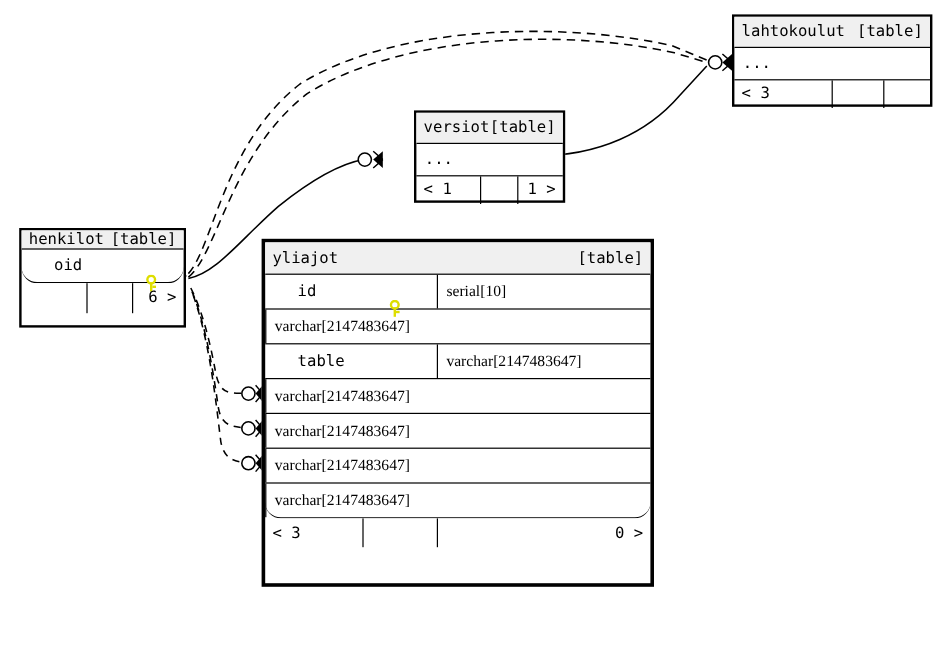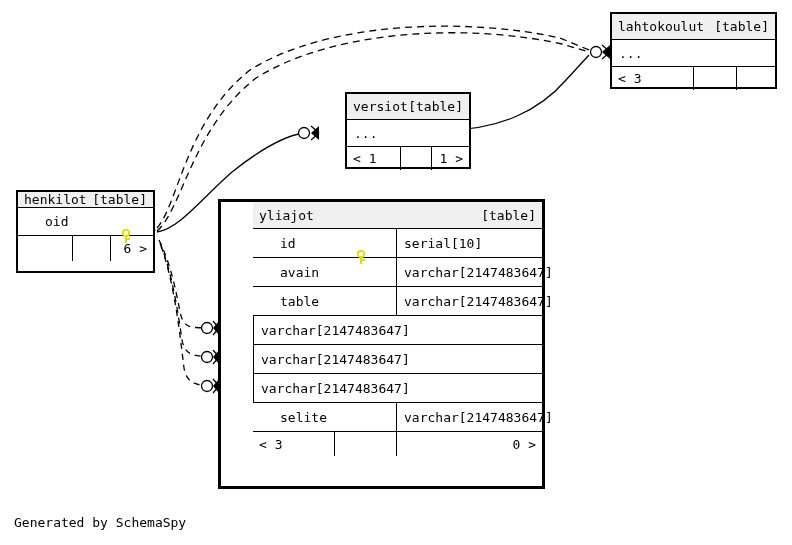--- a/index.html
+++ b/index.html
@@ -24,21 +24,21 @@
     pointer-events: none;
   }
 
   
   .node {
     position: absolute;
     background: #ffffff;
     box-sizing: border-box;
     border: 2px solid #000000;
   }
-  .node.thick { border-width: 3px; padding-left: 32px; }
+  .node.thick { border-width: 3px; }
 
   .node-header {
     background: #f0f0f0;
     border-bottom: 1px solid #000000;
     box-sizing: border-box;
     display: flex;
     align-items: center;
     justify-content: space-between;
     font-size: 13px;
     line-height: 1;
@@ -54,21 +54,21 @@
 
   .row {
     display: flex;
     align-items: stretch;
     border-bottom: 1px solid #000000;
     box-sizing: border-box;
     height: 29px;
     font-size: 13px;
     color: #000000;
   }
-  .row:last-child { border-bottom: 1px solid #000000; }
+  .row:last-child { border-bottom: 1px solid #000000; border-radius: 13px; }
 
   .cell-name {
     display: flex;
     align-items: center;
     padding-left: 7px;
     box-sizing: border-box;
     white-space: pre;
   }
   .cell-type {
     display: flex;
@@ -121,21 +121,21 @@
 
   
   #node-yliajot      { left: 218px; top: 199px; width: 327px; height: 290px; }
   #node-henkilot     { left: 16px;  top: 190px; width: 139px; height: 83px;  }
   #node-versiot      { left: 319px; top: 92px;  width: 126px; height: 77px; margin-left: 26px;  }
   #node-lahtokoulut  { left: 610px; top: 12px;  width: 167px; height: 77px;  }
 
   #node-yliajot .node-header { height: 27px; font-size: 13px; }
   #node-yliajot .row { height: 29px; }
   #node-yliajot .cell-name { width: 143px; min-width: 143px; }
-  #node-yliajot .cell-type { flex: 1; }
+  #node-yliajot .cell-type { flex: 1; font-family: Liberation Serif, serif; }
   #node-yliajot .footer { height: 24px; border-top: none; }
   #node-yliajot .fc1 { width: 81px; min-width: 81px; }
   #node-yliajot .fc2 { width: 62px; min-width: 62px; }
   #node-yliajot .fc3 { flex: 1; }
 
   #node-henkilot .node-header { height: 16px; }
   #node-henkilot .row { height: 28px; }
   #node-henkilot .cell-name { width: 100%; }
   #node-henkilot .footer { height: 25px; }
   #node-henkilot .fc1 { width: 54px; min-width: 54px; }
@@ -240,24 +240,20 @@
             </svg>
           </span>
           <span>id</span>
         </div>
         <div class="cell-type">
           <span>serial[10]</span>
         </div>
       </div>
 
       <div class="row">
-        <div class="cell-name">
-          <span class="keyicon blank"></span>
-          <span>avain</span>
-        </div>
         <div class="cell-type">
           <span>varchar[2147483647]</span>
         </div>
       </div>
 
       <div class="row">
         <div class="cell-name">
           <span class="keyicon blank"></span>
           <span>table</span>
         </div>
@@ -278,24 +274,20 @@
         </div>
       </div>
 
       <div class="row">
         <div class="cell-type">
           <span>varchar[2147483647]</span>
         </div>
       </div>
 
       <div class="row">
-        <div class="cell-name">
-          <span class="keyicon blank"></span>
-          <span>selite</span>
-        </div>
         <div class="cell-type">
           <span>varchar[2147483647]</span>
         </div>
       </div>
 
 
     </div>
     <div class="footer">
       <div class="foot-cell fc1 foot-left">&lt; 3</div>
       <div class="foot-cell fc2"></div>
@@ -348,15 +340,14 @@
       <span class="hdr-type">[table]</span>
     </div>
     <div class="row-ellipsis">...</div>
     <div class="footer">
       <div class="foot-cell fc1 foot-left">&lt; 3</div>
       <div class="foot-cell fc2"></div>
       <div class="foot-cell fc3 foot-right"></div>
     </div>
   </div>
 
-  <div id="caption">Generated by SchemaSpy</div>
 
 </div>
 
 </body></html>

